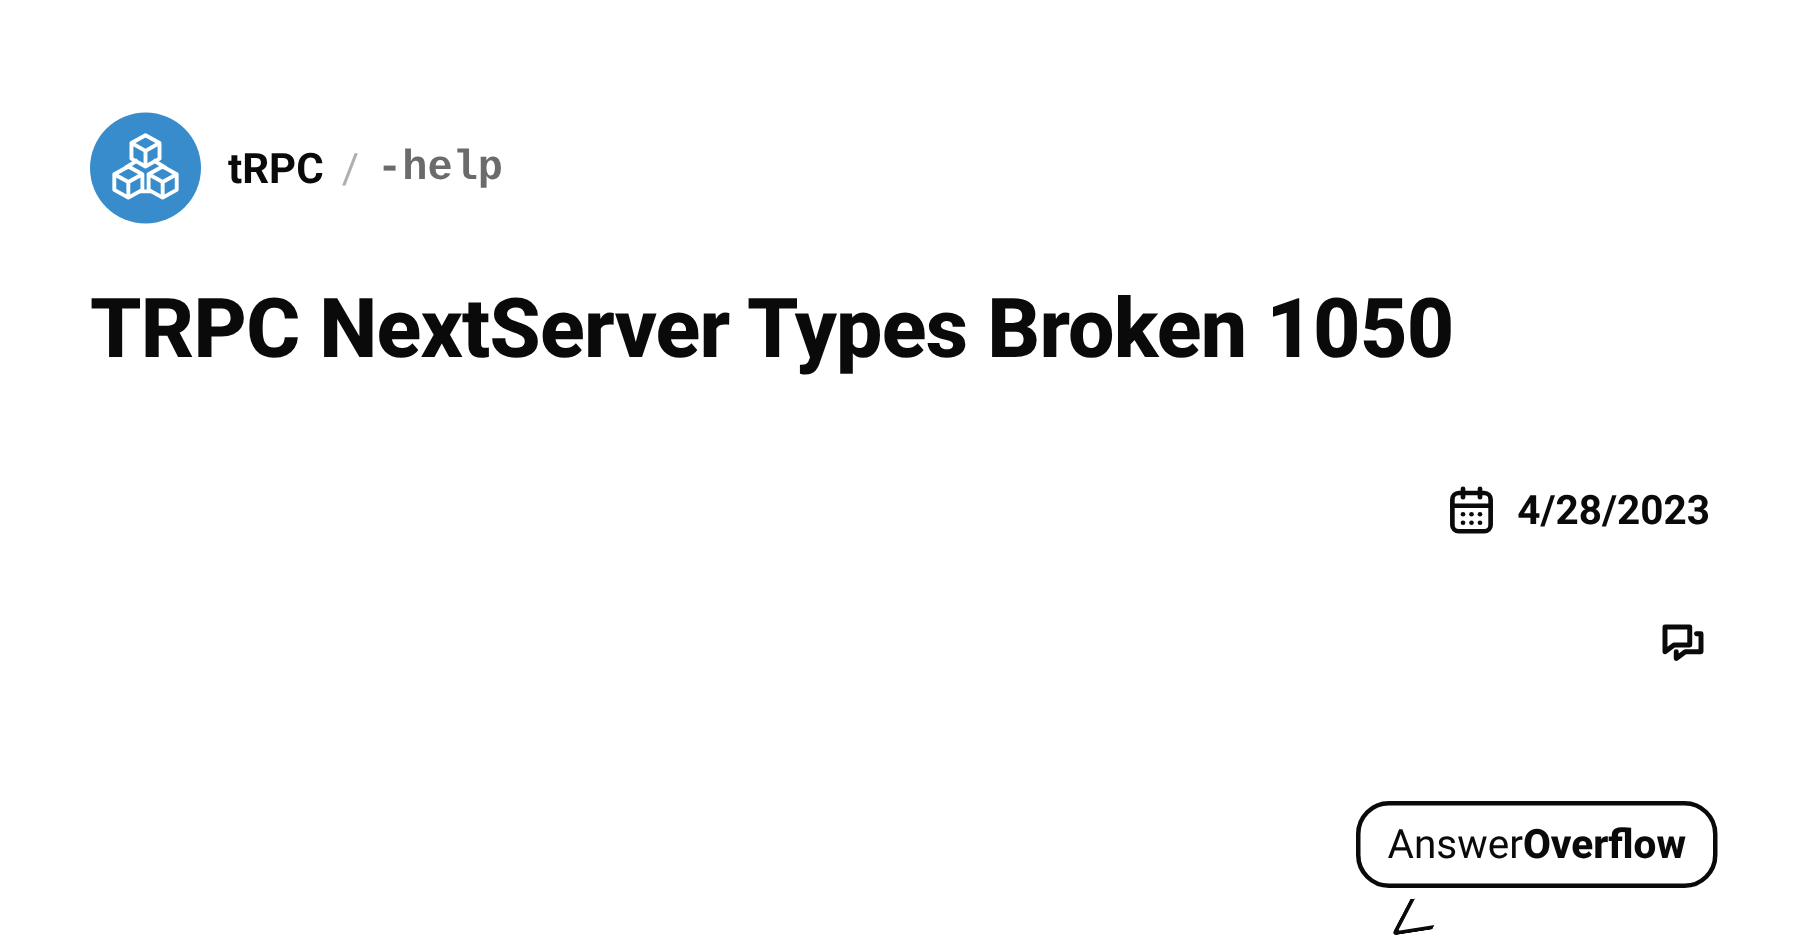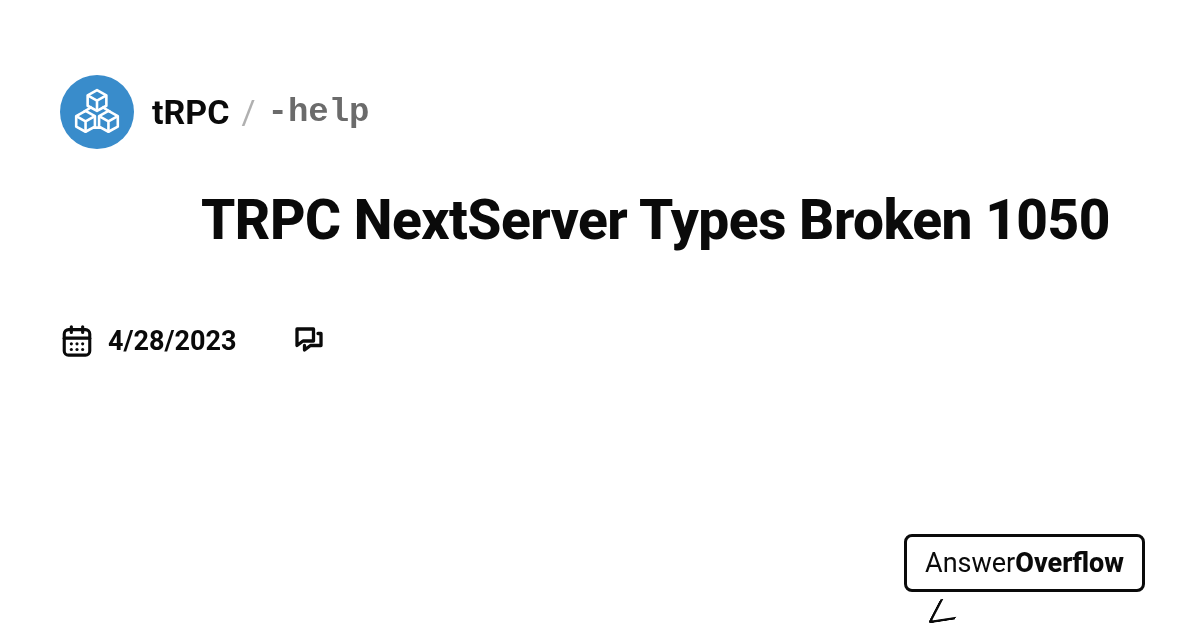--- a/index.html
+++ b/index.html
@@ -28,21 +28,21 @@
       background: #398ccb;
       display: flex;
       align-items: center;
       justify-content: center;
       flex-shrink: 0;
     }
     .breadcrumb {
       display: flex;
       align-items: center;
       gap: 12px;
-      font-size: 34px;
+      font-size: 28px;
       font-weight: 700;
     }
     .breadcrumb .org {
       color: #0a0a0a;
     }
     .breadcrumb .sep {
       color: #b0b0b0;
       font-weight: 400;
     }
     .breadcrumb .channel {
@@ -50,26 +50,26 @@
       font-family: Liberation Mono, monospace;
     }
     .title {
       font-size: 55px;
       font-weight: 800;
       color: #0a0a0a;
       line-height: 1.2;
       letter-spacing: -0.5px;
       margin-bottom: 70px;
       max-width: 1050px;
-      text-align: right;
     }
     .meta-row {
       display: flex;
-      align-items: center;
+      align-items: flex-end;
       gap: 55px;
+      flex-direction: column;
     }
     .meta-item {
       display: flex;
       align-items: center;
       gap: 14px;
       font-size: 27px;
       font-weight: 700;
       color: #0a0a0a;
     }
     .meta-item svg {
@@ -78,21 +78,21 @@
     .brand-logo {
       position: absolute;
       bottom: 38px;
       right: 55px;
       display: flex;
       align-items: center;
     }
     .brand-bubble {
       position: relative;
       border: 3.5px solid #0a0a0a;
-      border-radius: 8px;
+      border-radius: 22px;
       padding: 10px 18px 10px 18px;
       font-size: 27px;
       font-weight: 400;
       color: #0a0a0a;
       background: #ffffff;
     }
     .brand-bubble .bold {
       font-weight: 800;
     }
     .brand-tail {

